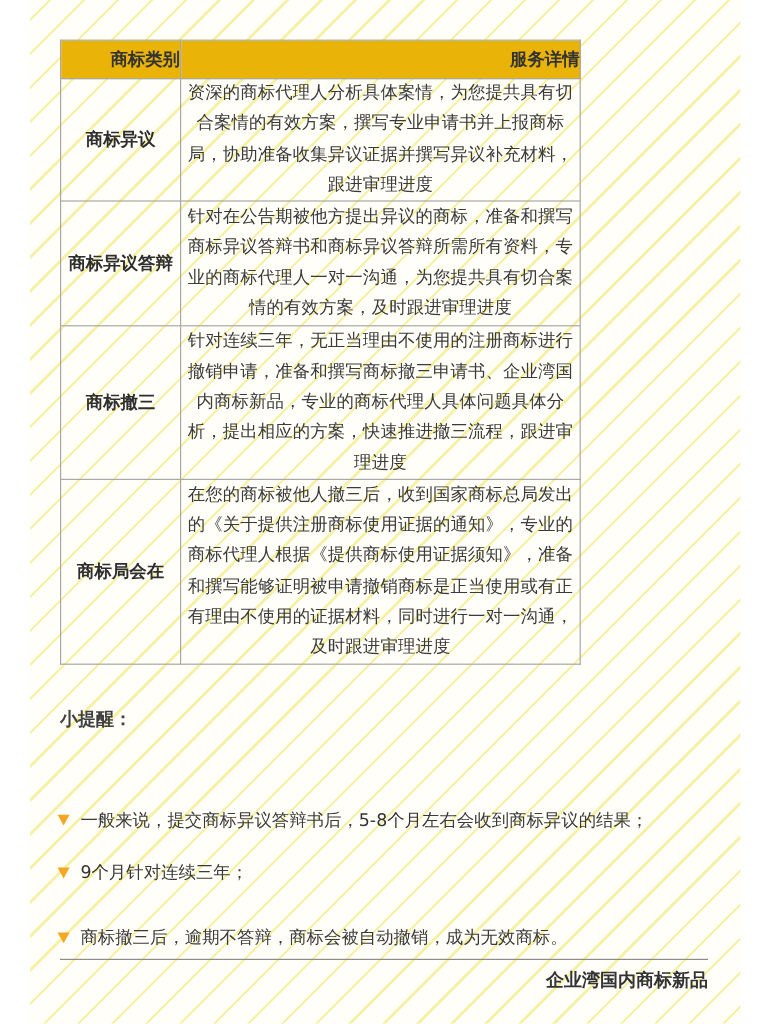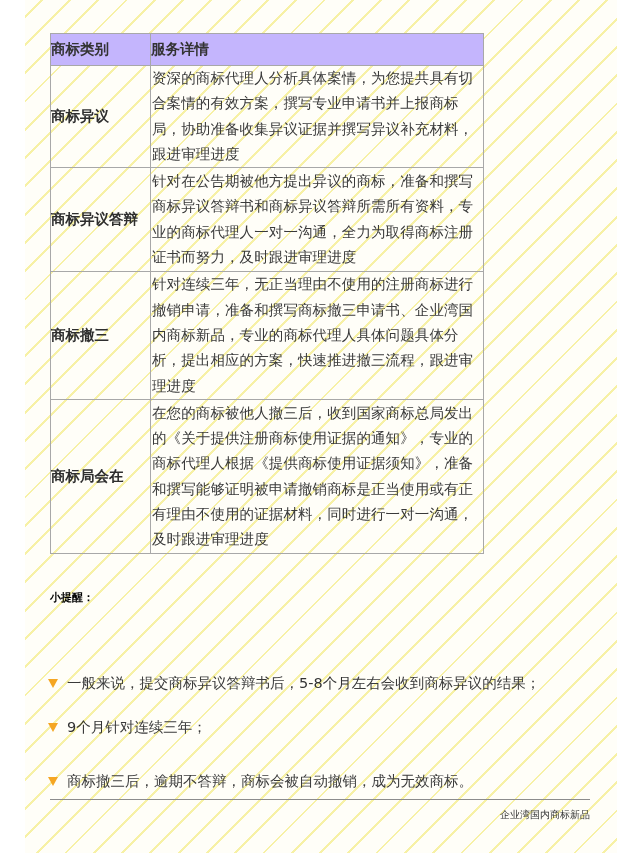--- a/index.html
+++ b/index.html
@@ -22,60 +22,61 @@
       );
     }
     .table {
       position: absolute; left: 50px; top: 33px; width: 434px;
       border-collapse: collapse;
       font-size: 14.5px;
     }
     .table td, .table th {
       border: 1px solid #a8a8a8;
       vertical-align: middle;
+      text-align: center;
     }
     .table th {
-      background: #c4b5fd;
+      background: #eab308;
       height: 32px;
       font-weight: bold;
       color: #333;
-      text-align: left;
+      text-align: right;
       font-size: 14.5px;
       margin-left: 33px;
     }
     .col-cat { width: 100px; }
     .cat {
       font-weight: bold; color: #2e2e2e; padding-left: 0; text-align: left;
       white-space: nowrap; font-size: 14.5px;
     }
     .detail {
       line-height: 25.3px; padding: 0 1px 0 1px; color: #3a3a3a;
       letter-spacing: 0.1px;
     }
     .tips-title {
       position: absolute; left: 50px; top: 590px;
-      color: #000000; font-weight: bold; font-size: 11px;
+      color: #404040; font-weight: bold; font-size: 15px;
     }
     .tip {
       position: absolute; left: 48px; font-size: 14.5px; color: #3a3a3a;
       white-space: nowrap; display: flex; align-items: center; margin-top: 24px;
     }
     .tip .tri {
       display: inline-block; width: 0; height: 0;
       border-left: 5px solid transparent; border-right: 5px solid transparent;
       border-top: 9px solid #f5a623; margin-right: 9px;
     }
     .tip b { font-weight: normal; color: #333; }
     .divider {
       position: absolute; left: 50px; top: 799px; width: 540px; height: 1px;
       background: #8c8c8c;
     }
     .signature {
       position: absolute; right: 50px; top: 808px;
-      font-weight: normal; font-size: 10px; color: #333;
+      font-weight: bold; font-size: 15px; color: #333;
     }
   </style>
 </head>
 <body>
 
 <div class="page"></div>
 
 <table class="table">
   <colgroup>
       <col class="col-cat">
@@ -85,21 +86,21 @@
       <tr>
     <th>商标类别</th>
     <th>服务详情</th>
   </tr>
   <tr style="height:102px">
     <td class="cat">商标异议</td>
     <td class="detail">资深的商标代理人分析具体案情，为您提共具有切合案情的有效方案，撰写专业申请书并上报商标局，协助准备收集异议证据并撰写异议补充材料，跟进审理进度</td>
   </tr>
   <tr style="height:104px">
     <td class="cat">商标异议答辩</td>
-    <td class="detail">针对在公告期被他方提出异议的商标，准备和撰写商标异议答辩书和商标异议答辩所需所有资料，专业的商标代理人一对一沟通，全力为取得商标注册证书而努力，及时跟进审理进度</td>
+    <td class="detail">针对在公告期被他方提出异议的商标，准备和撰写商标异议答辩书和商标异议答辩所需所有资料，专业的商标代理人一对一沟通，为您提共具有切合案情的有效方案，及时跟进审理进度</td>
   </tr>
   <tr style="height:128px">
     <td class="cat">商标撤三</td>
     <td class="detail">针对连续三年，无正当理由不使用的注册商标进行撤销申请，准备和撰写商标撤三申请书、企业湾国内商标新品，专业的商标代理人具体问题具体分析，提出相应的方案，快速推进撤三流程，跟进审理进度</td>
   </tr>
   <tr style="height:154px">
     <td class="cat">商标局会在</td>
     <td class="detail">在您的商标被他人撤三后，收到国家商标总局发出的《关于提供注册商标使用证据的通知》，专业的商标代理人根据《提供商标使用证据须知》，准备和撰写能够证明被申请撤销商标是正当使用或有正有理由不使用的证据材料，同时进行一对一沟通，及时跟进审理进度</td>
   </tr>
 </tbody>

